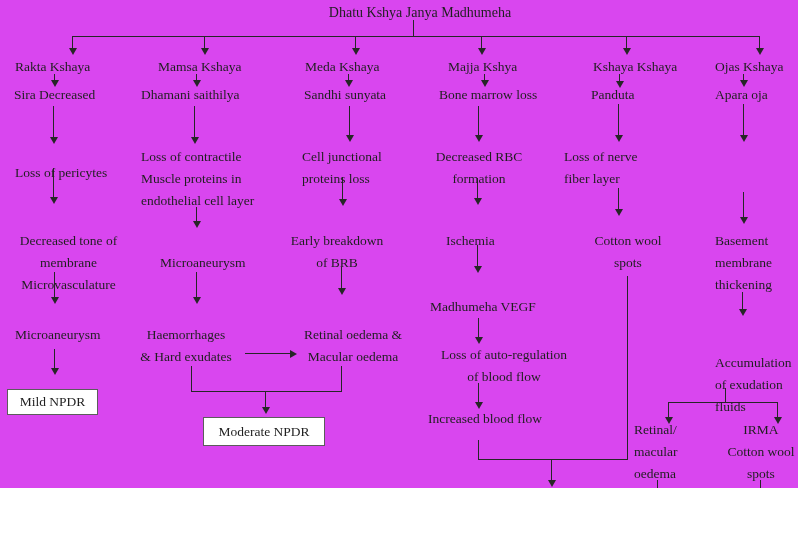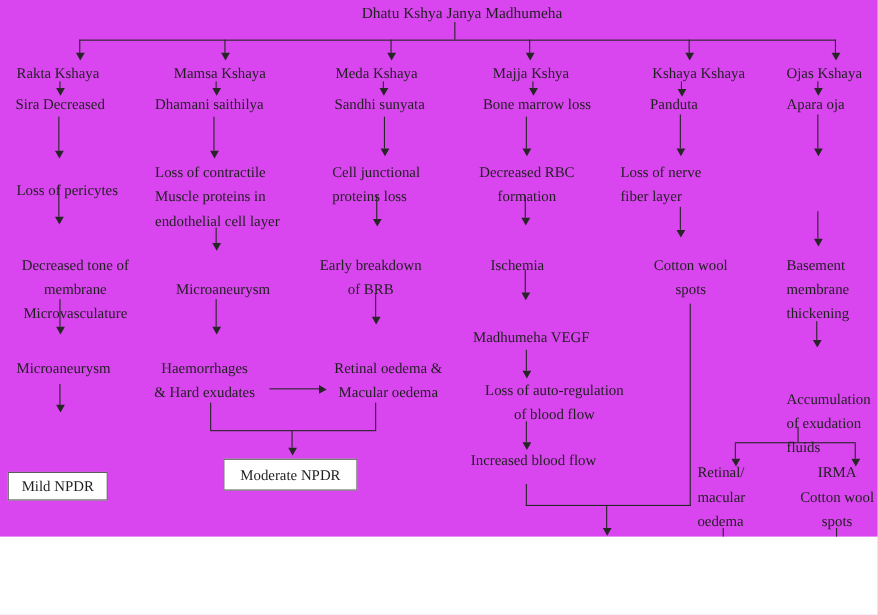--- a/index.html
+++ b/index.html
@@ -100,21 +100,21 @@
   <div class="da" style="left:548px;top:519px;width:62px;transform:rotate(19.5deg);"></div>
 
   <div class="t c title" style="left:325px;top:2px;width:190px;">Dhatu Kshya Janya Madhumeha</div>
 
   <div class="t" style="left:15px;top:56px;">Rakta Kshaya</div>
   <div class="t" style="left:14px;top:84px;">Sira Decreased</div>
   <div class="t" style="left:15px;top:162px;">Loss of pericytes</div>
   <div class="t c" style="left:0px;top:230px;width:137px;">Decreased tone of membrane
 Microvasculature</div>
   <div class="t" style="left:15px;top:324px;">Microaneurysm</div>
-  <div class="box" style="left:7px;top:389px;width:91px;height:26px;margin-top:40px;">
+  <div class="box" style="left:7px;top:389px;width:91px;height:26px;">
     <span>Mild NPDR</span>
   </div>
 
   <div class="t" style="left:158px;top:56px;">Mamsa Kshaya</div>
   <div class="t" style="left:141px;top:84px;">Dhamani saithilya</div>
   <div class="t" style="left:141px;top:146px;">Loss of contractile
 Muscle proteins in
 endothelial cell layer</div>
   <div class="t" style="left:160px;top:252px;">Microaneurysm</div>
   <div class="t c" style="left:136px;top:324px;width:100px;">Haemorrhages

